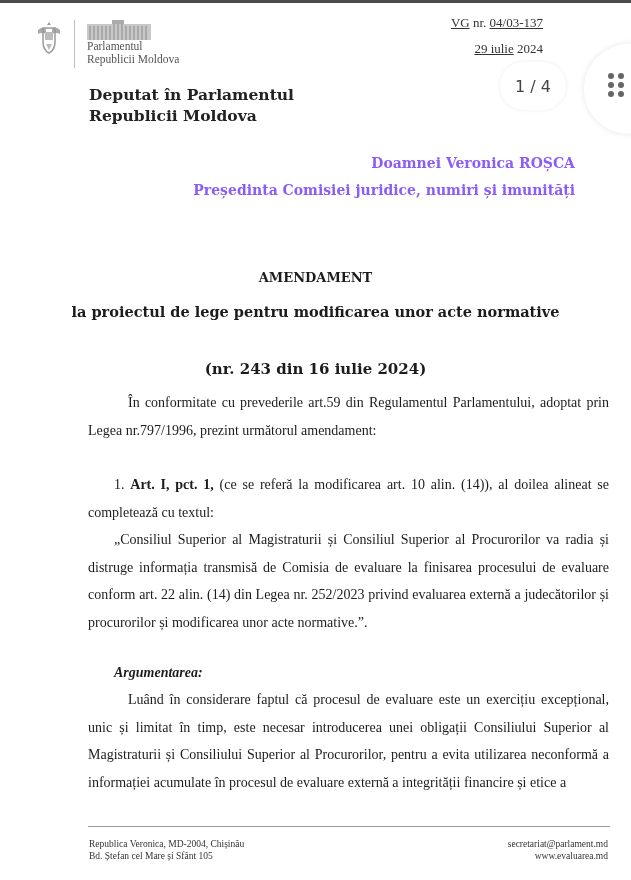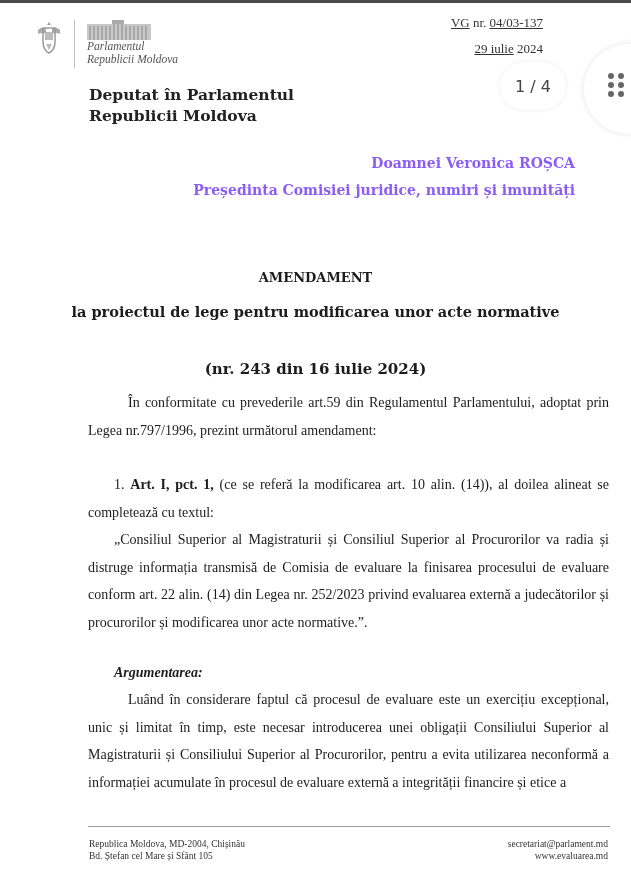--- a/index.html
+++ b/index.html
@@ -3,21 +3,21 @@
 <meta charset="utf-8">
 <style>
   * { box-sizing: border-box; margin: 0; padding: 0; }
   html, body { width: 631px; height: 880px; overflow: hidden; background: #ffffff; }
   body { position: relative; font-family: "DejaVu Serif", "Liberation Serif", serif; color: #1c1c1c; }
   .topbar { position: absolute; left: 0; top: 0; width: 631px; height: 3px; background: #4a4a4a; }
 
   .logo-wrap { position: absolute; left: 34px; top: 20px; height: 50px; display: flex; align-items: flex-start; }
   .coat { width: 30px; height: 36px; }
   .logo-divider { width: 1px; height: 48px; background: #bdbdbd; margin: 0 12px 0 10px; }
-  .logo-right { display: flex; flex-direction: column; font-style: italic; }
+  .logo-right { display: flex; flex-direction: column; }
   .building { width: 64px; height: 20px; }
   .logo-text { font-family: "Liberation Serif", serif; font-size: 11.5px; line-height: 13px; color: #555; }
 
   .ref { position: absolute; right: 88px; top: 10px; text-align: right; font-family: "Liberation Serif", serif; font-size: 13px; color: #333; line-height: 26px; margin-left: 37px; }
   .u { text-decoration: underline; }
 
   .deputat { position: absolute; left: 89px; top: 84px; font-family: "DejaVu Serif", serif; font-weight: bold; font-size: 15.5px; line-height: 21px; color: #222; }
 
   .pager { position: absolute; left: 500px; top: 62px; width: 66px; height: 48px; border-radius: 24px; background: #fff; box-shadow: 0 0 4px rgba(0,0,0,0.08); display: flex; align-items: center; justify-content: center; font-family: "DejaVu Sans", sans-serif; font-size: 16px; color: #444; }
   .grid-btn { position: absolute; left: 584px; top: 44px; width: 90px; height: 90px; border-radius: 45px; background: #fff; box-shadow: 0 0 6px rgba(0,0,0,0.10); }
@@ -123,19 +123,19 @@
 <div class="body-text p-item indent-s"><span>1. </span><span class="bold">Art. I, pct. 1,</span><span> (ce se referă la modificarea art. 10 alin. (14)), al doilea alineat se completează cu textul:</span></div>
 
 <div class="body-text p-quote indent-s">„Consiliul Superior al Magistraturii și Consiliul Superior al Procurorilor va radia și distruge informația transmisă de Comisia de evaluare la finisarea procesului de evaluare conform art. 22 alin. (14) din Legea nr. 252/2023 privind evaluarea externă a judecătorilor și procurorilor și modificarea unor acte normative.”.</div>
 
 <div class="body-text p-arg-h argh">Argumentarea:</div>
 
 <div class="body-text p-arg indent">Luând în considerare faptul că procesul de evaluare este un exercițiu excepțional, unic și limitat în timp, este necesar introducerea unei obligații Consiliului Superior al Magistraturii și Consiliului Superior al Procurorilor,  pentru a evita utilizarea neconformă a informației acumulate în procesul de evaluare externă a integrității financire și etice a</div>
 
 <div class="footer-line"></div>
 <div class="footer-left">
-  <div>Republica Moldova, MD-2004, Chișinău</div>
+  <div>Republica Veronica, MD-2004, Chișinău</div>
   <div>Bd. Ștefan cel Mare și Sfânt 105</div>
 </div>
 <div class="footer-right">
   <div>secretariat@parlament.md</div>
   <div>www.evaluarea.md</div>
 </div>
 
 </body></html>

